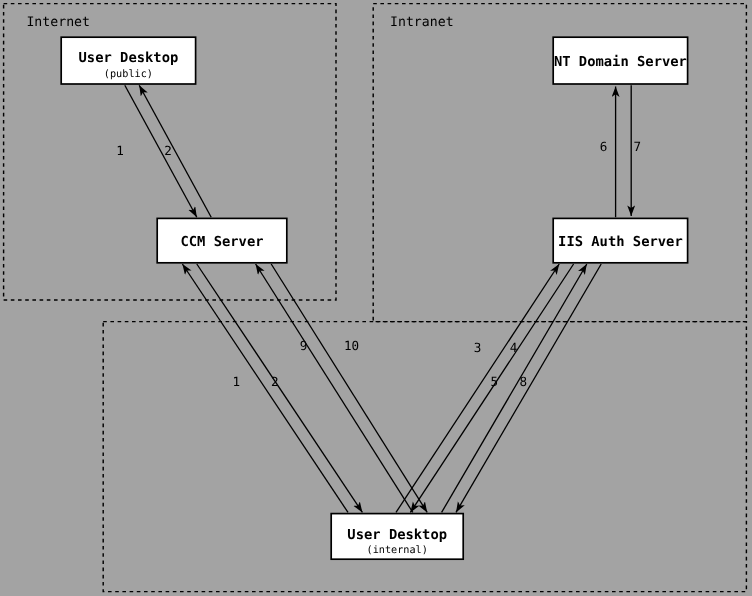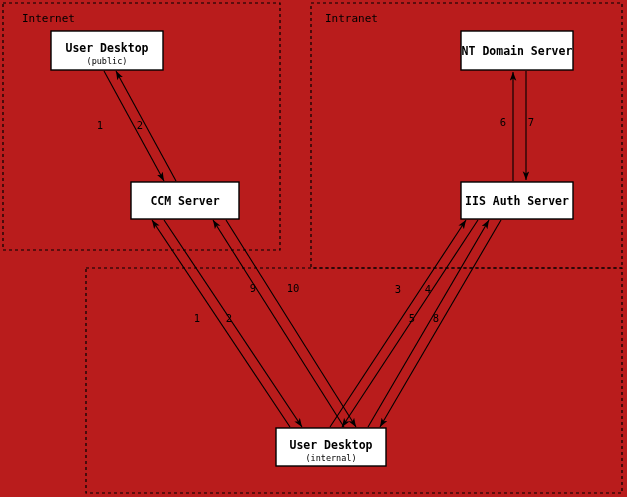--- a/index.html
+++ b/index.html
@@ -7,21 +7,21 @@
     padding: 0;
     background: #ffffff;
   }
   body {
     font-family: "DejaVu Sans Mono", monospace;
   }
   #diagram-root {
     position: relative;
     width: 627px;
     height: 497px;
-    background: #b91c1c;
+    background: #a3a3a3;
     overflow: hidden;
   }
   svg#net-diagram {
     display: block;
     width: 627px;
     height: 497px;
   }
   .zone-rect {
     fill: none;
     stroke: #000000;

